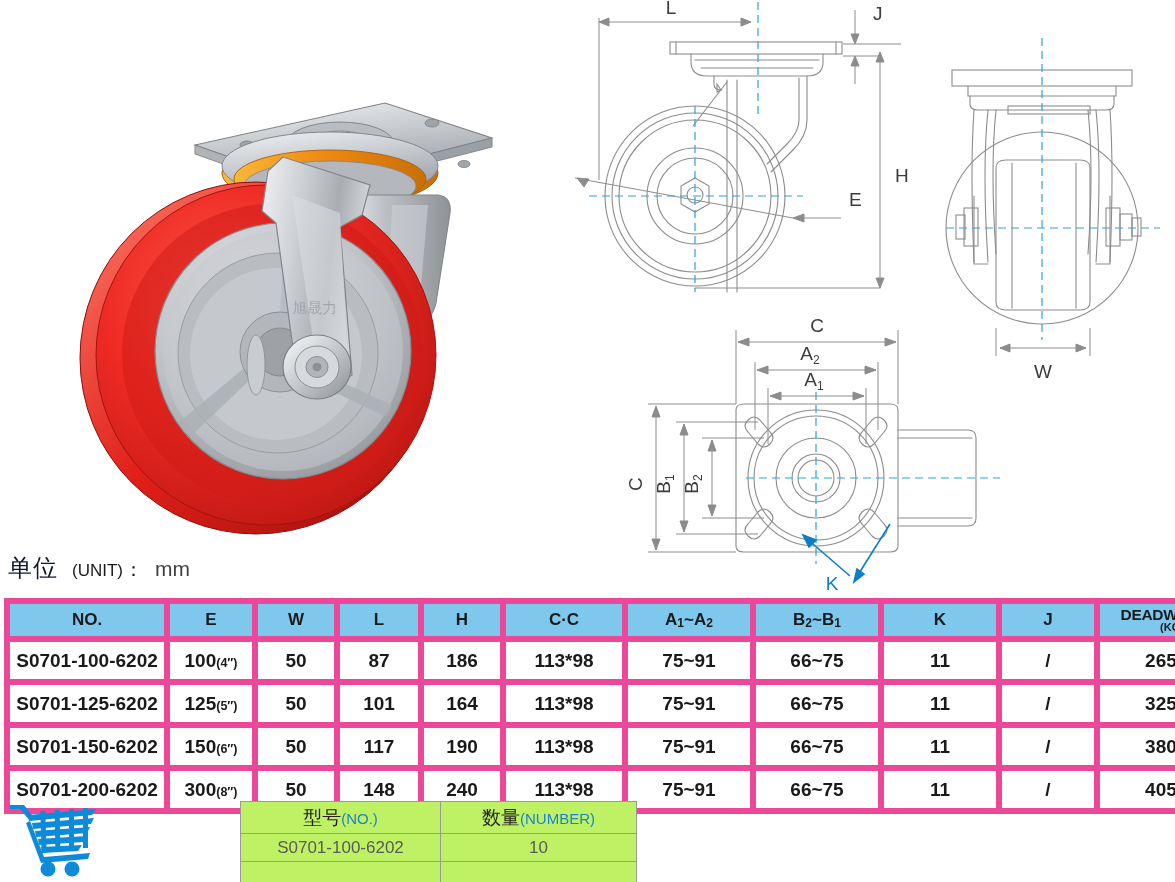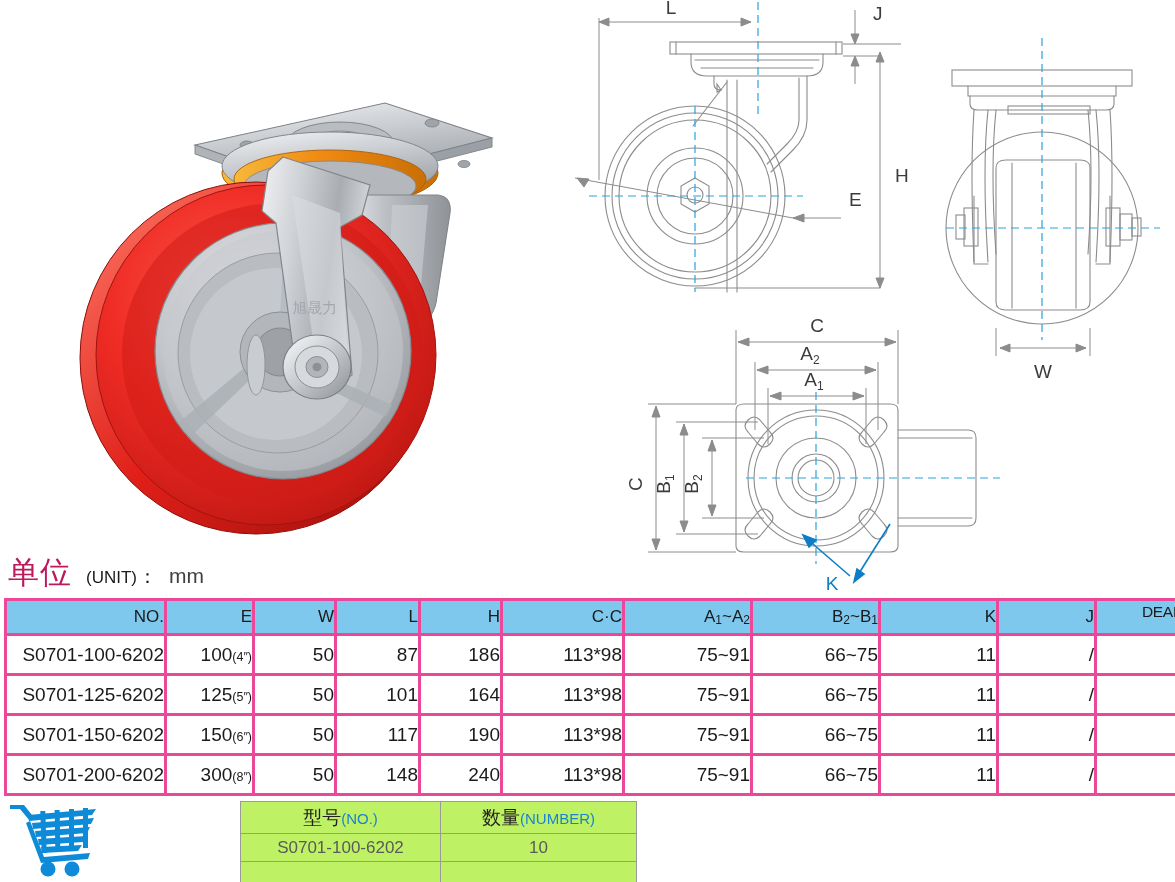--- a/index.html
+++ b/index.html
@@ -27,37 +27,37 @@
   .dimtext{font-family:"Liberation Sans",sans-serif;font-size:19px;fill:#3c3c3c;}
   .dimtext-sub{font-family:"Liberation Sans",sans-serif;font-size:12px;fill:#3c3c3c;}
   .dimtext-blue{font-family:"Liberation Sans",sans-serif;font-size:19px;fill:#0e7ec4;}
 
   
   .unit-line{
     position:absolute;left:8px;top:552px;
     display:flex;align-items:baseline;
     white-space:nowrap;
   }
-  .unit-cn{font-size:31px;letter-spacing:1px;color:#be185d;}
+  .unit-cn{font-size:24px;letter-spacing:1px;color:#0f172a;}
   .unit-en{font-size:17px;color:#1a1a1a;margin-left:14px;}
   .unit-colon{font-size:19px;margin-left:1px;margin-right:12px;}
   .unit-val{font-size:21px;color:#404040;}
 
   
   .spec-wrap{position:absolute;left:4px;top:598px;width:1167px;}
   table.spec{
     border-collapse:collapse;
     width:1167px;
     table-layout:fixed;
   }
   table.spec th,table.spec td{
-    border:3px solid #ec4899;
-    text-align:right;
+    border:6px solid #ec4899;
+    text-align:center;
     vertical-align:middle;
-    font-weight:normal;
+    font-weight:bold;
     color:#1a1a1a;
   }
   table.spec th{
     background:#7ec8ee;
     height:32px;
     font-size:17px;
     padding:0;
     line-height:1.05;
   }
   table.spec td{

